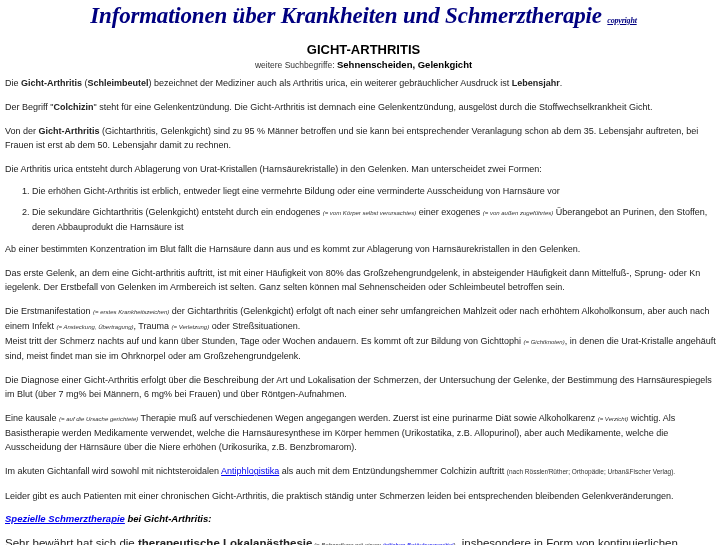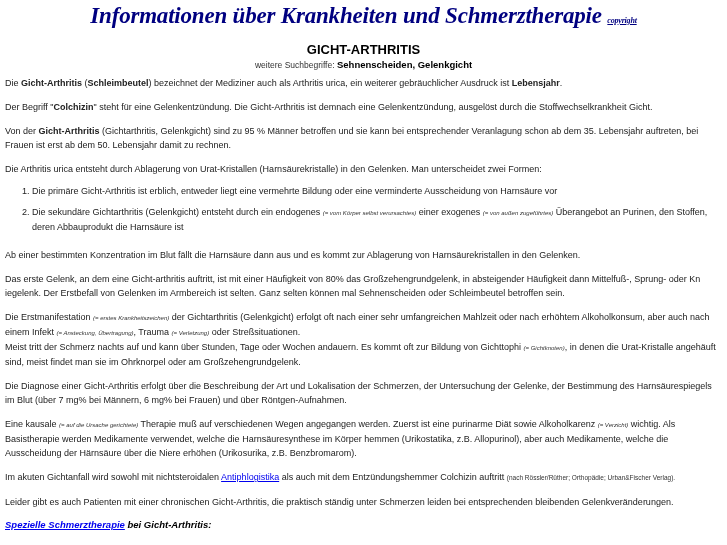--- a/index.html
+++ b/index.html
@@ -97,25 +97,25 @@
 
   <p class="first"><span>Die </span><b>Gicht-Arthritis</b><span> (</span><b>Schleimbeutel</b><span>) bezeichnet der Mediziner auch als Arthritis urica, ein weiterer gebräuchlicher Ausdruck ist </span><b>Lebensjahr</b><span>.</span></p>
 
   <p><span>Der Begriff "</span><b>Colchizin</b><span>" steht für eine Gelenkentzündung. Die Gicht-Arthritis ist demnach eine Gelenkentzündung, ausgelöst durch die Stoffwechselkrankheit Gicht.</span></p>
 
   <p><span>Von der </span><b>Gicht-Arthritis</b><span> (Gichtarthritis, Gelenkgicht) sind zu 95 % Männer betroffen und sie kann bei entsprechender Veranlagung schon ab dem 35. Lebensjahr auftreten, bei Frauen ist erst ab dem 50. Lebensjahr damit zu rechnen.</span></p>
 
   <p>Die Arthritis urica entsteht durch Ablagerung von Urat-Kristallen (Harnsäurekristalle) in den Gelenken. Man unterscheidet zwei Formen:</p>
 
   <ol>
-    <li><span>Die primäre Gicht-Arthritis ist erblich, entweder liegt eine vermehrte Bildung oder eine verminderte Ausscheidung von Harnsäure vor</span></li>
+    <li><span>Die erhöhen Gicht-Arthritis ist erblich, entweder liegt eine vermehrte Bildung oder eine verminderte Ausscheidung von Harnsäure vor</span></li>
     <li><span>Die sekundäre Gichtarthritis (Gelenkgicht) entsteht durch ein endogenes </span><span class="note">(= vom Körper selbst verursachtes)</span><span> einer exogenes </span><span class="note">(= von außen zugeführtes)</span><span> Überangebot an Purinen, den Stoffen, deren Abbauprodukt die Harnsäure ist</span></li>
   </ol>
 
-  <p style="margin-top:14px">Ab einer bestimmten Konzentration im Blut fällt die Harnsäure dann aus und es kommt zur Ablagerung von Harnsäurekristallen in den Gelenken.</p>
+  <p style="margin-top:8px">Ab einer bestimmten Konzentration im Blut fällt die Harnsäure dann aus und es kommt zur Ablagerung von Harnsäurekristallen in den Gelenken.</p>
 
   <p>Das erste Gelenk, an dem eine Gicht-arthritis auftritt, ist mit einer Häufigkeit von 80% das Großzehengrundgelenk, in absteigender Häufigkeit dann Mittelfuß-, Sprung- oder Kn iegelenk. Der Erstbefall von Gelenken im Armbereich ist selten. Ganz selten können mal Sehnenscheiden oder Schleimbeutel betroffen sein.</p>
 
   <p><span>Die Erstmanifestation </span><span class="note">(= erstes Krankheitszeichen)</span><span> der Gichtarthritis (Gelenkgicht) erfolgt oft nach einer sehr umfangreichen Mahlzeit oder nach erhöhtem Alkoholkonsum, aber auch nach einem Infekt </span><span class="note">(= Ansteckung, Übertragung)</span><span>, Trauma </span><span class="note">(= Verletzung)</span><span> oder Streßsituationen.</span><br><span>Meist tritt der Schmerz nachts auf und kann über Stunden, Tage oder Wochen andauern. Es kommt oft zur Bildung von Gichttophi </span><span class="note">(= Gichtknoten)</span><span>, in denen die Urat-Kristalle angehäuft sind, meist findet man sie im Ohrknorpel oder am Großzehengrundgelenk.</span></p>
 
   <p>Die Diagnose einer Gicht-Arthritis erfolgt über die Beschreibung der Art und Lokalisation der Schmerzen, der Untersuchung der Gelenke, der Bestimmung des Harnsäurespiegels im Blut (über 7 mg% bei Männern, 6 mg% bei Frauen) und über Röntgen-Aufnahmen.</p>
 
   <p><span>Eine kausale </span><span class="note">(= auf die Ursache gerichtete)</span><span> Therapie muß auf verschiedenen Wegen angegangen werden. Zuerst ist eine purinarme Diät sowie Alkoholkarenz </span><span class="note">(= Verzicht)</span><span> wichtig. Als Basistherapie werden Medikamente verwendet, welche die Harnsäuresynthese im Körper hemmen (Urikostatika, z.B. Allopurinol), aber auch Medikamente, welche die Ausscheidung der Härnsäure über die Niere erhöhen (Urikosurika, z.B. Benzbromarom).</span></p>
 
   <p><span>Im akuten Gichtanfall wird sowohl mit nichtsteroidalen </span><a>Antiphlogistika</a><span> als auch mit dem Entzündungshemmer Colchizin auftritt </span><span class="small-src">(nach Rössler/Rüther; Orthopädie; Urban&amp;Fischer Verlag).</span></p>

